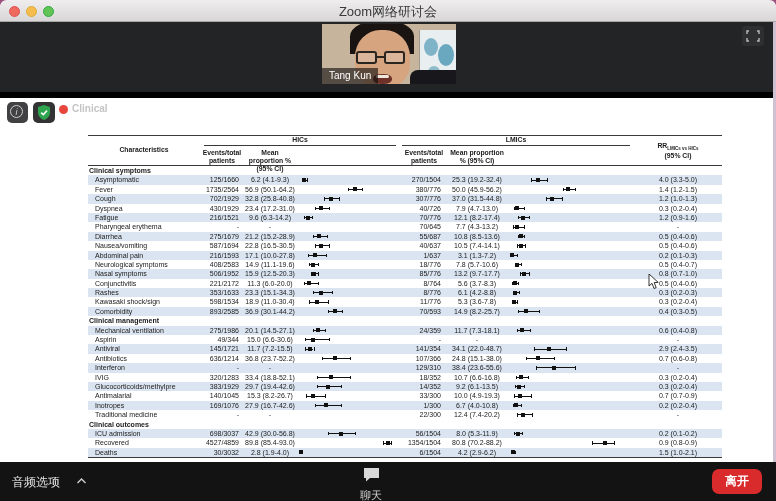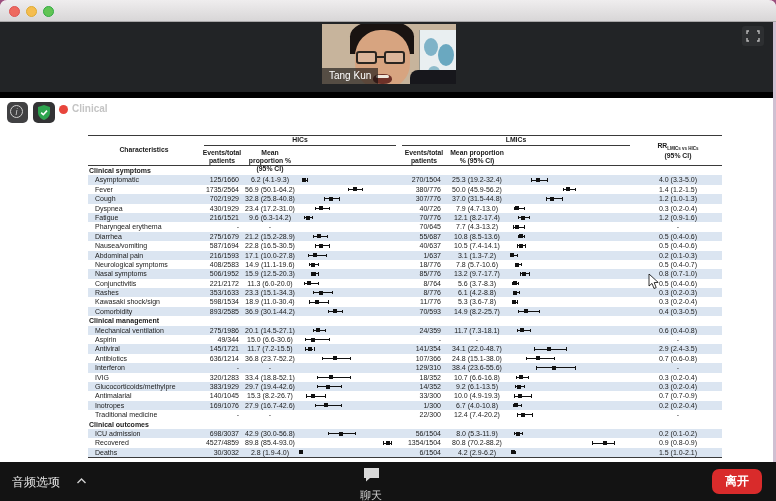--- a/index.html
+++ b/index.html
@@ -95,20 +95,21 @@
     color:#fff;font-size:12px;font-weight:bold;text-align:center;line-height:25px;}
   #cursor{left:648px;top:176px;}
 </style>
 </head>
 <body>
 
 <div id="app">
   <div class="abs" id="topline"></div>
 
   <div class="abs" id="titlebar">
+    <div class="abs" id="win-title">Zoom网络研讨会</div>
     <div class="tl" id="tl-close"></div>
     <div class="tl" id="tl-min"></div>
     <div class="tl" id="tl-max"></div>
   </div>
 
   <div class="abs" id="videostrip">
     <div class="abs" id="thumb">
       <div class="abs" id="map">
         <span class="blob" style="left:4px;top:8px;width:14px;height:18px;"></span>
         <span class="blob" style="left:18px;top:14px;width:16px;height:22px;background:#6aa8c0;"></span>

